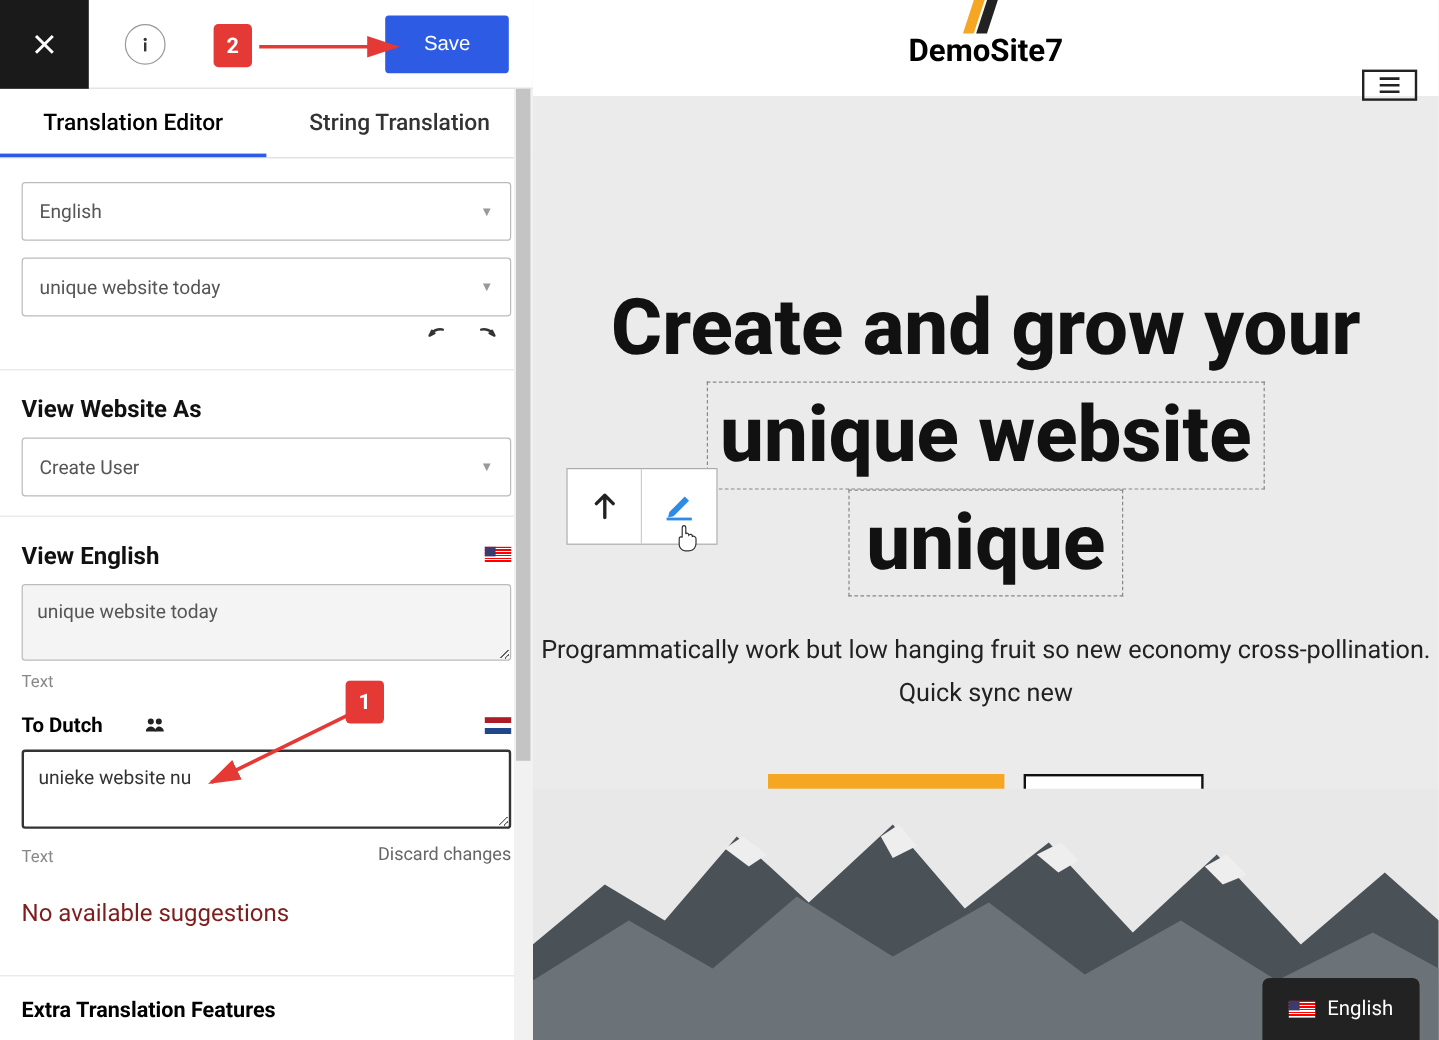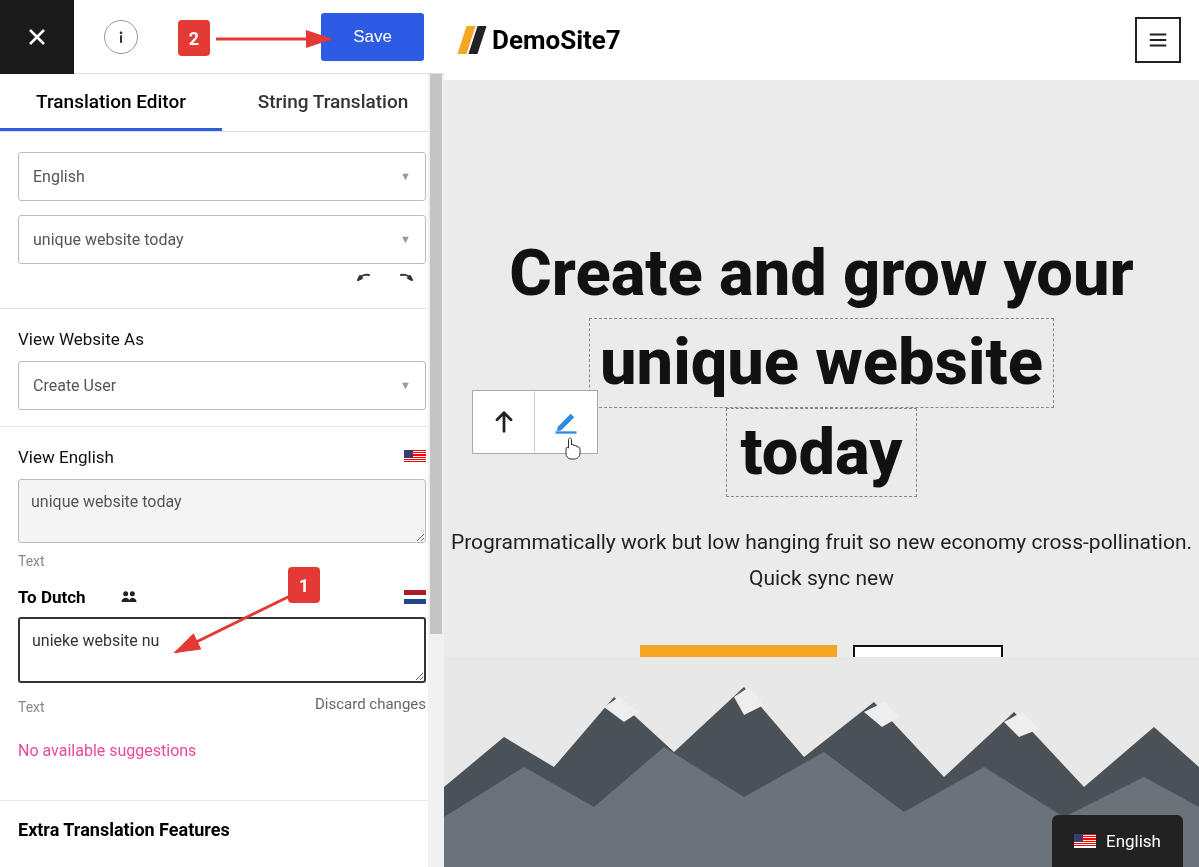--- a/index.html
+++ b/index.html
@@ -12,21 +12,21 @@
 .close-btn svg { width: 24px; height: 24px; }
 .info-btn { margin-left: 30px; width: 34px; height: 34px; border: 1px solid #999; border-radius: 50%; display: flex; align-items: center; justify-content: center; cursor: pointer; }
 .save-btn { margin-left: auto; margin-right: 20px; background: #2d5be3; color: #fff; border: none; padding: 14px 32px; font-size: 17px; border-radius: 3px; cursor: pointer; }
 
 .tabs { display: flex; border-bottom: 1px solid #ddd; height: 58px; }
 .tab { flex: 1; display: flex; align-items: center; justify-content: center; font-size: 19px; color: #333; cursor: pointer; border-bottom: 3px solid transparent; font-weight: 500;}
 .tab.active { border-bottom: 3px solid #2d5be3; color: #000; }
 
 .panel-body { padding: 0; overflow-y: auto; height: calc(867px - 74px - 58px); }
 .section { padding: 20px 18px 16px; border-bottom: 1px solid #e5e5e5; }
-.section-title { font-size: 17px; font-weight: 400; color: #111; margin-bottom: 12px; display: flex; align-items: center; }
+.section-title { font-size: 20px; font-weight: 700; color: #111; margin-bottom: 12px; display: flex; align-items: center; }
 .section-title .flag { margin-left: auto; }
 
 .select { width: 100%; border: 1px solid #bbb; border-radius: 3px; padding: 14px 14px; font-size: 16px; color: #555; background: #fff; display: flex; align-items: center; justify-content: space-between; cursor: pointer; margin-bottom: 14px; }
 .select .caret { color: #999; font-size: 11px; }
 
 .undo-redo { display: flex; justify-content: flex-end; gap: 18px; padding-right: 8px; margin-top: 4px;}
 .undo-redo svg { width: 24px; height: 24px; cursor: pointer; }
 
 .small-label { font-size: 14px; color: #888; margin-top: 6px; }
 
@@ -34,31 +34,31 @@
 .textarea.readonly { background: #f4f4f4; color: #555; }
 .textarea.active { border: 2px solid #333; outline: none; }
 
 .to-row { display: flex; align-items: center; gap: 31px; margin-bottom: 10px; }
 .flag { font-size: 18px; }
 .flag.us { display:inline-block; width: 22px; height: 14px; background: linear-gradient(to bottom, red 0 8%, white 8% 16%, red 16% 24%, white 24% 32%, red 32% 40%, white 40% 48%, red 48% 56%, white 56% 64%, red 64% 72%, white 72% 80%, red 80% 88%, white 88% 100%); position: relative; }
 .flag.us::before { content:''; position:absolute; left:0; top:0; width:9px; height:8px; background:#3c3b6e; }
 .flag.nl { display:inline-block; width: 22px; height: 14px; background: linear-gradient(to bottom, #AE1C28 33%, #fff 33% 66%, #21468B 66%); }
 
 .discard { text-align: right; font-size: 15px; color: #666; margin-top: 8px; cursor: pointer; }
-.no-suggestions { font-size: 16px; color: #ec4899; padding: 10px 18px 22px; }
+.no-suggestions { font-size: 20px; color: #7f1d1d; padding: 10px 18px 22px; }
 
 .extra-title { font-size: 18px; font-weight: 700; padding: 18px; }
 
 
 .vscroll { position: absolute; left: 428px; top: 74px; width: 16px; height: 793px; background: #f1f1f1; }
 .vscroll-thumb { position: absolute; left: 2px; top: 0; width: 12px; height: 560px; background: #c4c4c4; border-radius: 0; }
 
 
 .preview { position: absolute; left: 444px; top: 0; width: 755px; height: 867px; background: #ebebeb; overflow: hidden; }
-.site-header { height: 80px; background: #fff; display: flex; align-items: center; padding: 0 18px; }
+.site-header { height: 80px; background: #fff; display: flex; align-items: center; padding: 0 18px; flex-direction: column; }
 .logo-mark { display:flex; gap:2px; margin-right: 10px; }
 .logo-mark .bar { width: 9px; height: 28px; transform: skewX(-18deg); }
 .logo-mark .b1 { background: #f5a623; }
 .logo-mark .b2 { background: #222; }
 .site-name { font-size: 26px; font-weight: 700; }
 .hamburger { margin-left: auto; width: 46px; height: 46px; border: 2px solid #222; display: flex; align-items: center; justify-content: center; cursor: pointer; }
 .hamburger svg { width: 22px; height: 22px; }
 
 .hero { position: relative; text-align: center; padding-top: 150px; height: 787px; }
 .hero-title { font-size: 65px; font-weight: 800; line-height: 1.35; color: #111; }
@@ -185,21 +185,21 @@
       <svg viewBox="0 0 24 24">
           <path d="M3 6 H21 M3 12 H21 M3 18 H21" stroke="#222" stroke-width="2.4"></path>
         </svg>
     </div>
   </div>
 
   <div class="hero">
     <div class="hero-title">
       <span>Create and grow your</span><br>
       <span class="highlight">unique website</span><br>
-      <span class="highlight2">today</span>
+      <span class="highlight2">unique</span>
     </div>
     <div class="hero-sub">
       <span>Programmatically work but low hanging fruit so new economy cross-pollination. Quick sync new</span><br>
     </div>
     <div class="hero-btns">
       <button class="learn-more">LEARN MORE</button>
       <button class="hire-us">HIRE US</button>
     </div>
 
     <div class="mountains">

